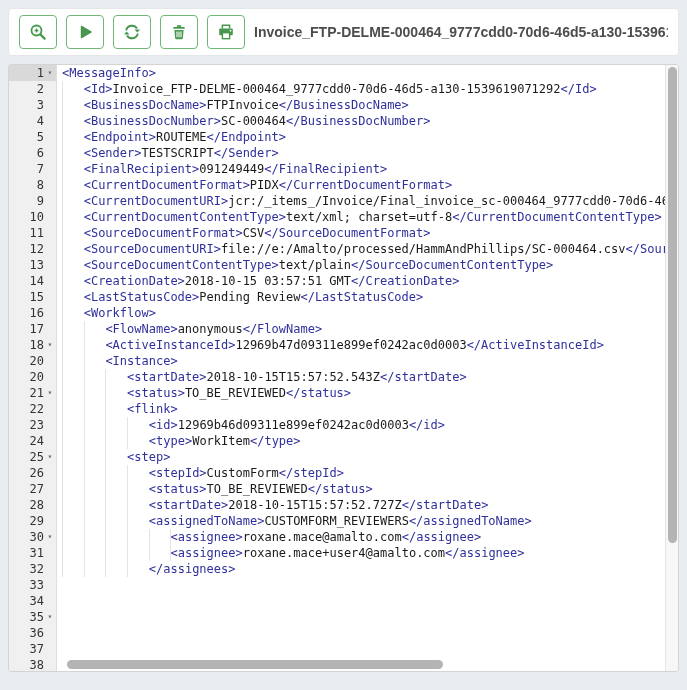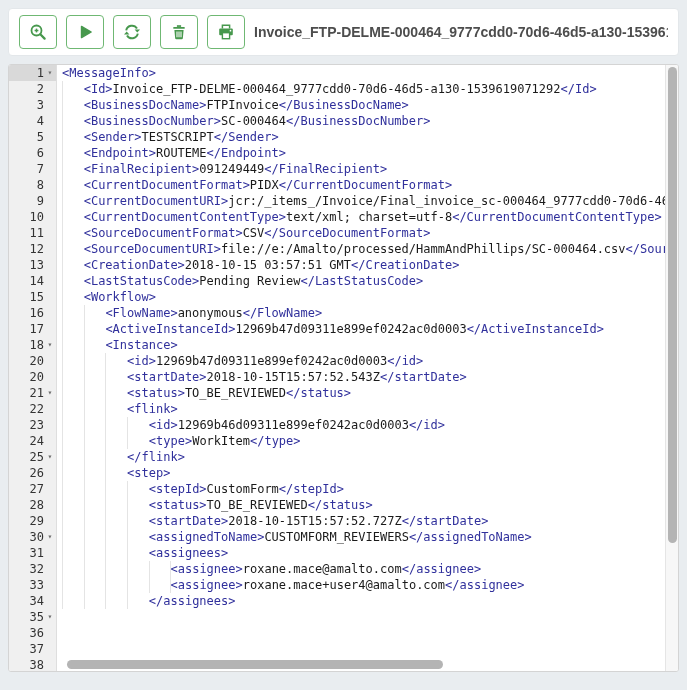--- a/index.html
+++ b/index.html
@@ -286,47 +286,45 @@
         <div class="gline">
           <span class="num">38</span>
           <span class="fold"></span>
         </div>
       </div>
     <div class="code">
         <div class="cline"><span class="tag">&lt;MessageInfo&gt;</span></div>
         <div class="cline"><span class="ind" style="width: 21.7px;"></span><span class="tag">&lt;Id&gt;</span><span class="txt">Invoice_FTP-DELME-000464_9777cdd0-70d6-46d5-a130-1539619071292</span><span class="tag">&lt;/Id&gt;</span></div>
         <div class="cline"><span class="ind" style="width: 21.7px;"></span><span class="tag">&lt;BusinessDocName&gt;</span><span class="txt">FTPInvoice</span><span class="tag">&lt;/BusinessDocName&gt;</span></div>
         <div class="cline"><span class="ind" style="width: 21.7px;"></span><span class="tag">&lt;BusinessDocNumber&gt;</span><span class="txt">SC-000464</span><span class="tag">&lt;/BusinessDocNumber&gt;</span></div>
+        <div class="cline"><span class="ind" style="width: 21.7px;"></span><span class="tag">&lt;Endpoint&gt;</span><span class="txt">ROUTEME</span><span class="tag">&lt;/Endpoint&gt;</span></div>
         <div class="cline"><span class="ind" style="width: 21.7px;"></span><span class="tag">&lt;Sender&gt;</span><span class="txt">TESTSCRIPT</span><span class="tag">&lt;/Sender&gt;</span></div>
-        <div class="cline"><span class="ind" style="width: 21.7px;"></span><span class="tag">&lt;Endpoint&gt;</span><span class="txt">ROUTEME</span><span class="tag">&lt;/Endpoint&gt;</span></div>
         <div class="cline"><span class="ind" style="width: 21.7px;"></span><span class="tag">&lt;FinalRecipient&gt;</span><span class="txt">091249449</span><span class="tag">&lt;/FinalRecipient&gt;</span></div>
         <div class="cline"><span class="ind" style="width: 21.7px;"></span><span class="tag">&lt;CurrentDocumentFormat&gt;</span><span class="txt">PIDX</span><span class="tag">&lt;/CurrentDocumentFormat&gt;</span></div>
         <div class="cline"><span class="ind" style="width: 21.7px;"></span><span class="tag">&lt;CurrentDocumentURI&gt;</span><span class="txt">jcr:/_items_/Invoice/Final_invoice_sc-000464_9777cdd0-70d6-46d5-a130-1539619071292</span></div>
         <div class="cline"><span class="ind" style="width: 21.7px;"></span><span class="tag">&lt;CurrentDocumentContentType&gt;</span><span class="txt">text/xml; charset=utf-8</span><span class="tag">&lt;/CurrentDocumentContentType&gt;</span></div>
         <div class="cline"><span class="ind" style="width: 21.7px;"></span><span class="tag">&lt;SourceDocumentFormat&gt;</span><span class="txt">CSV</span><span class="tag">&lt;/SourceDocumentFormat&gt;</span></div>
         <div class="cline"><span class="ind" style="width: 21.7px;"></span><span class="tag">&lt;SourceDocumentURI&gt;</span><span class="txt">file://e:/Amalto/processed/HammAndPhillips/SC-000464.csv</span><span class="tag">&lt;/SourceDocumentURI&gt;</span></div>
+        <div class="cline"><span class="ind" style="width: 21.7px;"></span><span class="tag">&lt;SourceDocumentContentType&gt;</span><span class="txt">text/plain</span><span class="tag">&lt;/SourceDocumentContentType&gt;</span></div>
         <div class="cline"><span class="ind" style="width: 21.7px;"></span><span class="tag">&lt;CreationDate&gt;</span><span class="txt">2018-10-15 03:57:51 GMT</span><span class="tag">&lt;/CreationDate&gt;</span></div>
         <div class="cline"><span class="ind" style="width: 21.7px;"></span><span class="tag">&lt;LastStatusCode&gt;</span><span class="txt">Pending Review</span><span class="tag">&lt;/LastStatusCode&gt;</span></div>
         <div class="cline"><span class="ind" style="width: 21.7px;"></span><span class="tag">&lt;Workflow&gt;</span></div>
         <div class="cline"><span class="ind" style="width: 43.4px;"></span><span class="tag">&lt;FlowName&gt;</span><span class="txt">anonymous</span><span class="tag">&lt;/FlowName&gt;</span></div>
         <div class="cline"><span class="ind" style="width: 43.4px;"></span><span class="tag">&lt;ActiveInstanceId&gt;</span><span class="txt">12969b47d09311e899ef0242ac0d0003</span><span class="tag">&lt;/ActiveInstanceId&gt;</span></div>
         <div class="cline"><span class="ind" style="width: 43.4px;"></span><span class="tag">&lt;Instance&gt;</span></div>
-        <div class="cline"><span class="ind" style="width: 65.1px;"></span><span class="tag">&lt;id&gt;</span><span class="txt">12969b47d09311e899ef0242ac0d0003</span><span class="tag">&lt;/id&gt;</span></div>
         <div class="cline"><span class="ind" style="width: 65.1px;"></span><span class="tag">&lt;startDate&gt;</span><span class="txt">2018-10-15T15:57:52.543Z</span><span class="tag">&lt;/startDate&gt;</span></div>
         <div class="cline"><span class="ind" style="width: 65.1px;"></span><span class="tag">&lt;status&gt;</span><span class="txt">TO_BE_REVIEWED</span><span class="tag">&lt;/status&gt;</span></div>
         <div class="cline"><span class="ind" style="width: 65.1px;"></span><span class="tag">&lt;flink&gt;</span></div>
         <div class="cline"><span class="ind" style="width: 86.8px;"></span><span class="tag">&lt;id&gt;</span><span class="txt">12969b46d09311e899ef0242ac0d0003</span><span class="tag">&lt;/id&gt;</span></div>
         <div class="cline"><span class="ind" style="width: 86.8px;"></span><span class="tag">&lt;type&gt;</span><span class="txt">WorkItem</span><span class="tag">&lt;/type&gt;</span></div>
-        <div class="cline"><span class="ind" style="width: 65.1px;"></span><span class="tag">&lt;/flink&gt;</span></div>
         <div class="cline"><span class="ind" style="width: 65.1px;"></span><span class="tag">&lt;step&gt;</span></div>
         <div class="cline"><span class="ind" style="width: 86.8px;"></span><span class="tag">&lt;stepId&gt;</span><span class="txt">CustomForm</span><span class="tag">&lt;/stepId&gt;</span></div>
         <div class="cline"><span class="ind" style="width: 86.8px;"></span><span class="tag">&lt;status&gt;</span><span class="txt">TO_BE_REVIEWED</span><span class="tag">&lt;/status&gt;</span></div>
         <div class="cline"><span class="ind" style="width: 86.8px;"></span><span class="tag">&lt;startDate&gt;</span><span class="txt">2018-10-15T15:57:52.727Z</span><span class="tag">&lt;/startDate&gt;</span></div>
         <div class="cline"><span class="ind" style="width: 86.8px;"></span><span class="tag">&lt;assignedToName&gt;</span><span class="txt">CUSTOMFORM_REVIEWERS</span><span class="tag">&lt;/assignedToName&gt;</span></div>
-        <div class="cline"><span class="ind" style="width: 86.8px;"></span><span class="tag">&lt;assignees&gt;</span></div>
         <div class="cline"><span class="ind" style="width: 108.5px;"></span><span class="tag">&lt;assignee&gt;</span><span class="txt">roxane.mace@amalto.com</span><span class="tag">&lt;/assignee&gt;</span></div>
         <div class="cline"><span class="ind" style="width: 108.5px;"></span><span class="tag">&lt;assignee&gt;</span><span class="txt">roxane.mace+user4@amalto.com</span><span class="tag">&lt;/assignee&gt;</span></div>
         <div class="cline"><span class="ind" style="width: 86.8px;"></span><span class="tag">&lt;/assignees&gt;</span></div>
       </div>
 
     <div class="vscroll">
       <div class="vthumb"></div>
     </div>
     <div class="hscroll">
       <div class="hthumb"></div>

